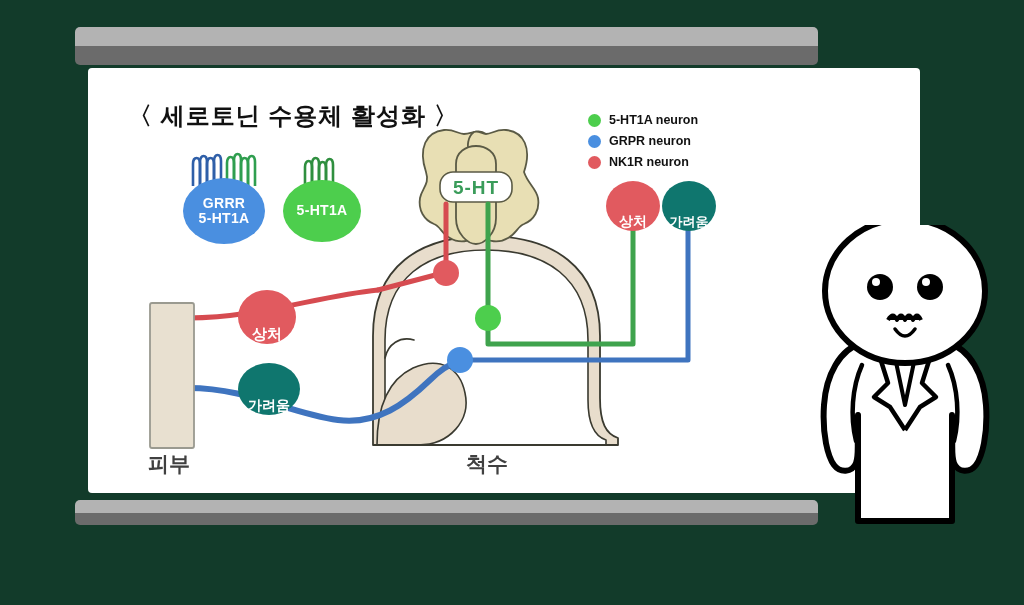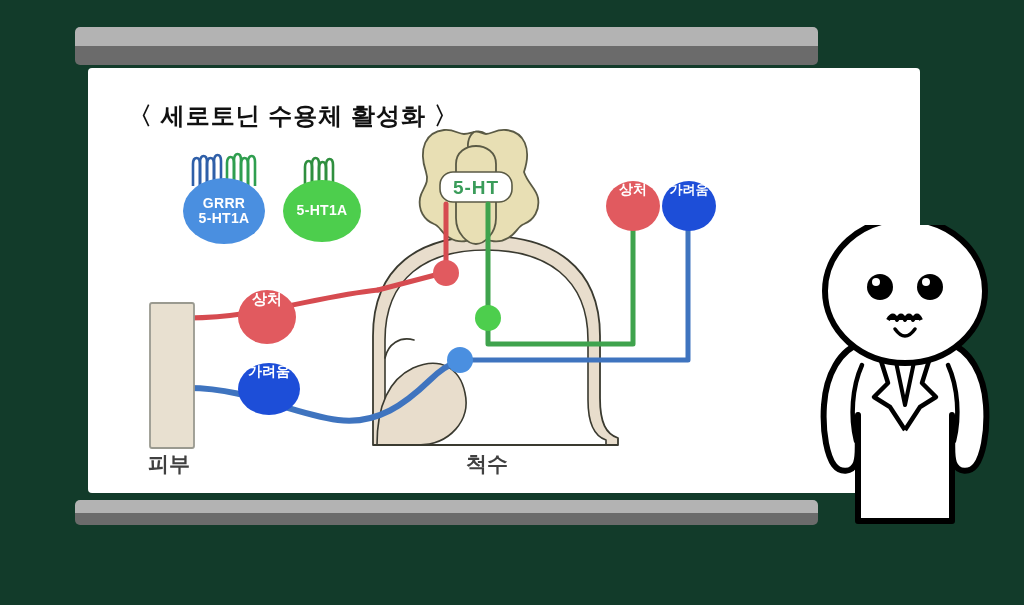--- a/index.html
+++ b/index.html
@@ -51,26 +51,26 @@
     font-size:14px; font-weight:bold; color:#ffffff; line-height:1.08;
     letter-spacing:0.3px; white-space:pre-line; z-index:2;
   }
   #cell-grpr .cell-body { width:82px; height:66px; background:#4a8fe0; }
   #cell-5ht1a .cell-body { width:78px; height:62px; background:#4dce4d; }
   .squiggles { position:absolute; left:0; width:100%; display:flex; justify-content:center; }
 
   
   .bubble {
     position:absolute; border-radius:50%;
-    display:flex; align-items:flex-start; justify-content:center;
+    display:flex; align-items:flex-end; justify-content:center;
     font-size:15px; font-weight:bold; color:#ffffff;
     white-space:nowrap; z-index:6;
   }
   .bubble.red  { background:#e15a5f; }
-  .bubble.blue { background:#1d4ed8; }
+  .bubble.blue { background:#0f766e; }
 
   
   .region-label {
     position:absolute; font-size:21px; font-weight:bold; color:#404040;
     white-space:nowrap;
   }
 
   
   #character { position:absolute; left:800px; top:225px; width:210px; height:310px; }
 </style>
@@ -81,20 +81,34 @@
 
   <div class="board-bar" id="bar-top-rail">
     <div class="bar-top"></div>
     <div class="bar-bot"></div>
   </div>
 
   <div id="whiteboard">
 
     <div id="board-title">〈 세로토닌 수용체 활성화 〉</div>
 
+    <div id="legend">
+      <div class="legend-row">
+        <span class="legend-dot" style="background:#4dce4d"></span>
+        <span class="legend-text">5-HT1A neuron</span>
+      </div>
+      <div class="legend-row">
+        <span class="legend-dot" style="background:#4a8fe0"></span>
+        <span class="legend-text">GRPR neuron</span>
+      </div>
+      <div class="legend-row">
+        <span class="legend-dot" style="background:#e15a5f"></span>
+        <span class="legend-text">NK1R neuron</span>
+      </div>
+    </div>
 
     <svg id="diagram" viewBox="0 0 708 425">
 
       <g>
         <path d="M 285 377 L 285 268
                  C 285 200, 330 172, 398 172
                  C 466 172, 508 200, 508 268
                  L 508 377 Z" fill="#ffffff" stroke="none"></path>
 
         <path d="M 285 377

